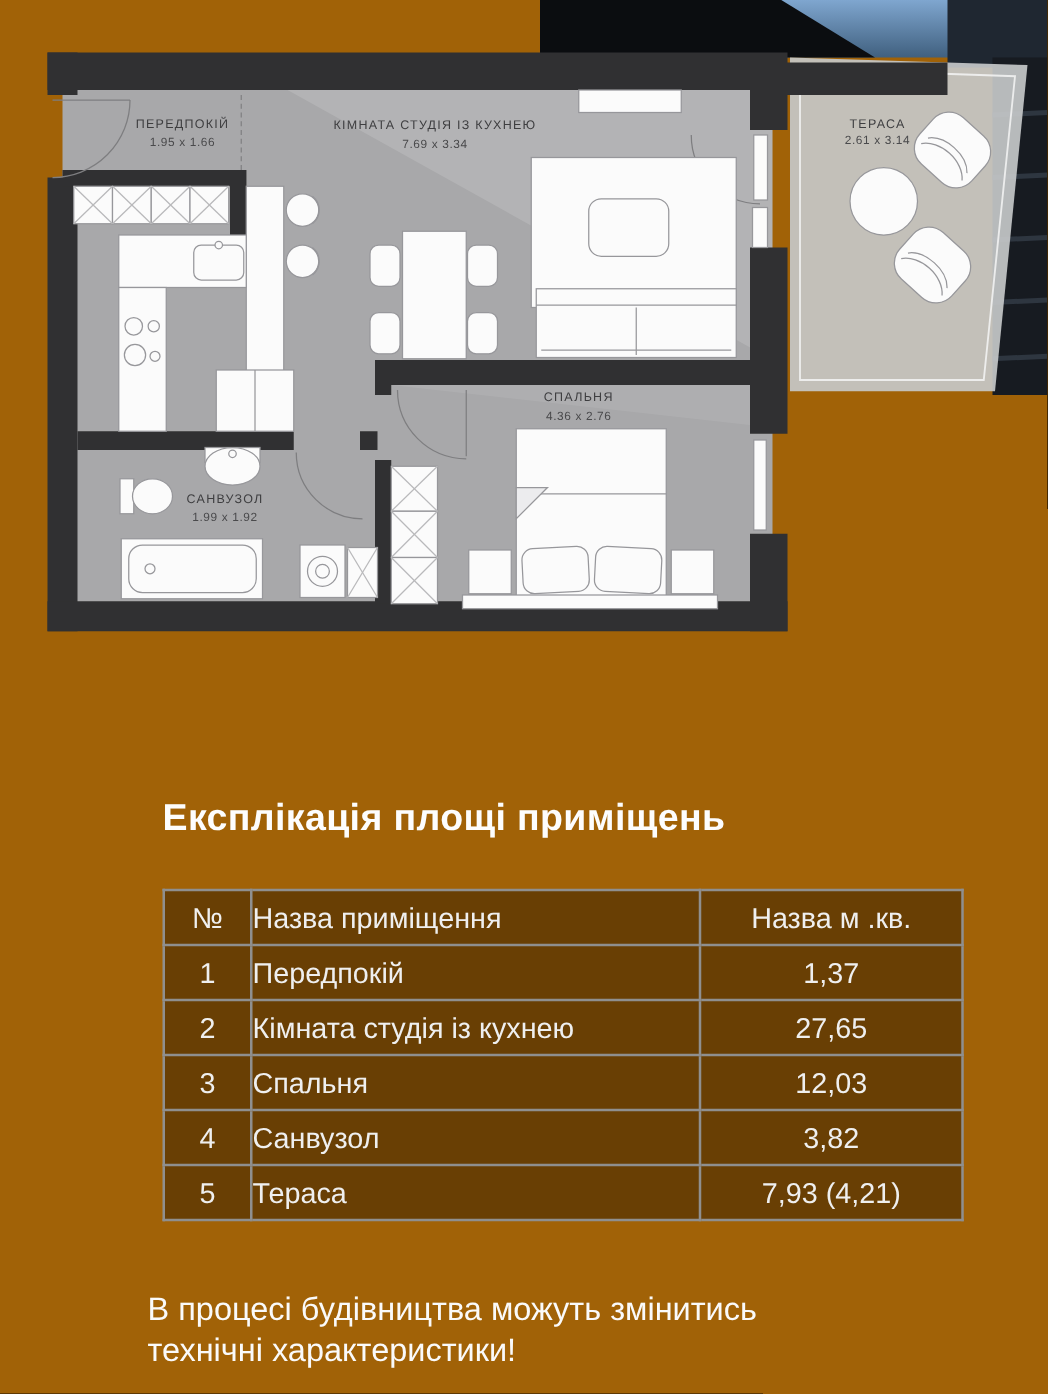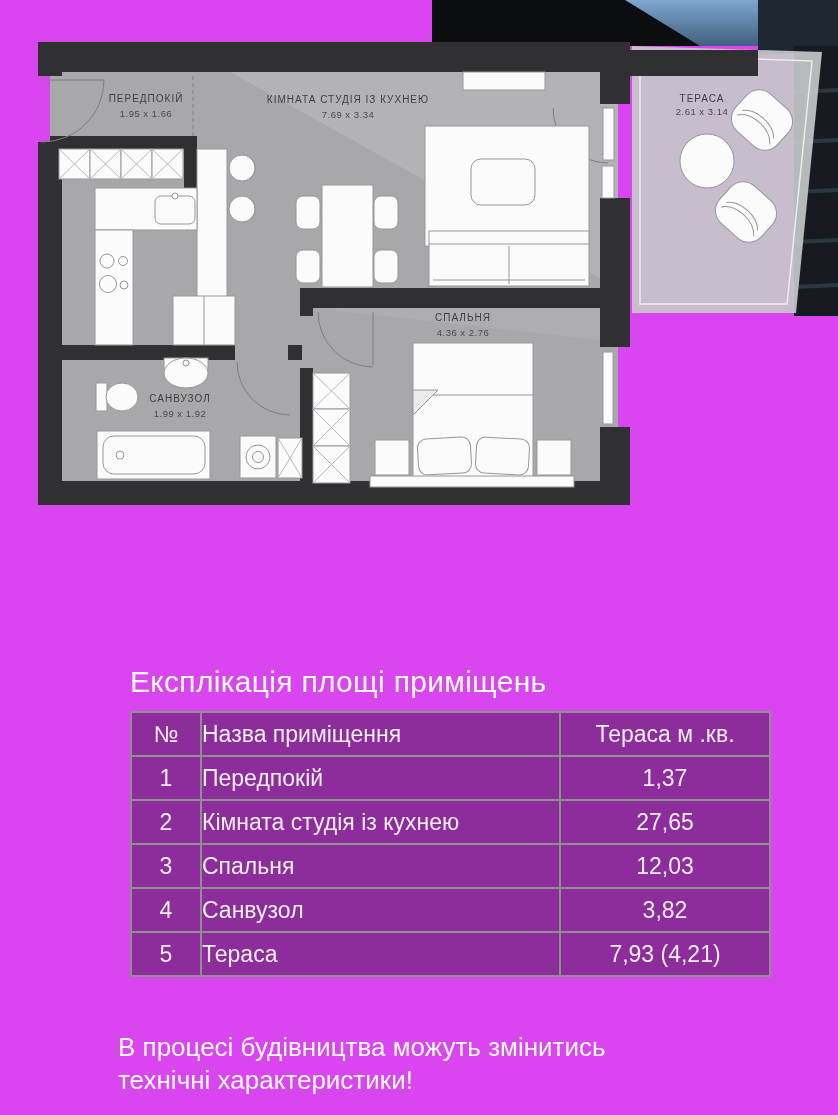--- a/index.html
+++ b/index.html
@@ -1,23 +1,23 @@
 <!DOCTYPE html>
 <html><head>
 <meta charset="utf-8">
 <style>
   html,body{margin:0;padding:0;background:#000;}
   .page{
-    position:relative;width:838px;height:1115px;background:#d946ef;
+    position:relative;width:838px;height:1115px;background:#a16207;
     overflow:hidden;font-family:"Liberation Sans", sans-serif;
   }
   .plan-svg{position:absolute;left:0;top:0;}
   .section-title{
-    position:absolute;left:130px;top:665px;width:640px;
-    font-size:30px;font-weight:normal;color:#fdfdfd;letter-spacing:.3px;
+    position:absolute;left:130px;top:638px;width:640px;
+    font-size:30px;font-weight:bold;color:#fdfdfd;letter-spacing:.3px;
   }
   table.area-table{
     position:absolute;left:130px;top:711px;width:633px;
     border-collapse:collapse;table-layout:fixed;
     color:#efefef;font-size:23px;
   }
   table.area-table td{
     border:2px solid #8f8f8f;height:42px;padding:0;
     background:rgba(0,0,0,0.35);
   }
@@ -240,21 +240,21 @@
     </g>
   </svg>
 
   <div class="section-title">Експлікація площі приміщень</div>
 
   <table class="area-table">
     <tbody>
       <tr>
         <td class="c-num">№</td>
         <td class="c-name">Назва приміщення</td>
-        <td class="c-area">Тераса м .кв.</td>
+        <td class="c-area">Назва м .кв.</td>
       </tr>
       <tr>
         <td class="c-num">1</td>
         <td class="c-name">Передпокій</td>
         <td class="c-area">1,37</td>
       </tr>
       <tr>
         <td class="c-num">2</td>
         <td class="c-name">Кімната студія із кухнею</td>
         <td class="c-area">27,65</td>

